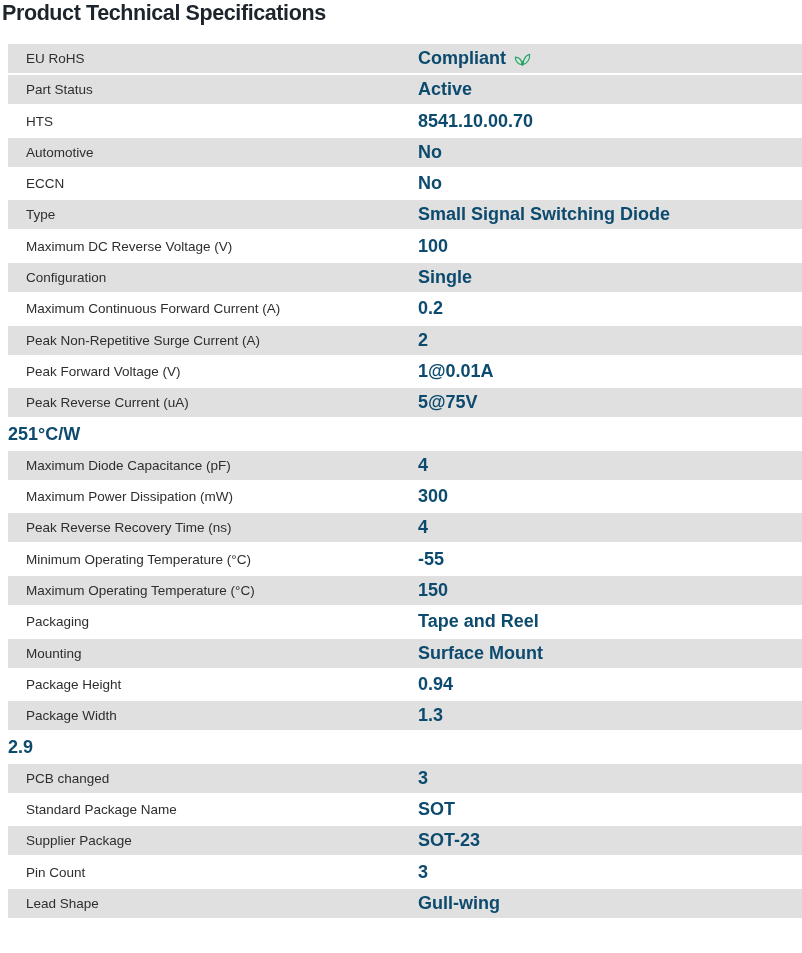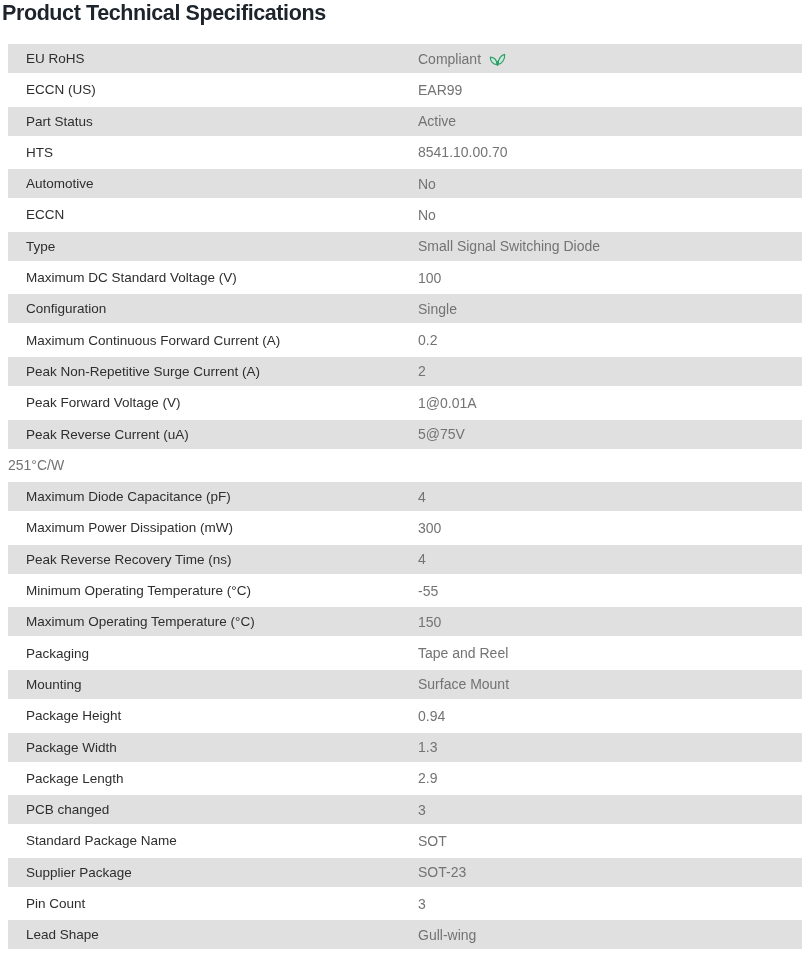--- a/index.html
+++ b/index.html
@@ -45,23 +45,23 @@
     white-space: nowrap;
     overflow: hidden;
   }
   .cell.value-wrap {
     flex: 1 1 auto;
     display: flex;
     align-items: center;
     white-space: nowrap;
   }
   .value {
-    font-size: 14px;
-    font-weight: 400;
-    color: #737373;
+    font-size: 18px;
+    font-weight: 700;
+    color: #0c4a6e;
   }
   .leaf {
     display: inline-flex;
     align-items: center;
     margin-left: 8px;
     line-height: 0;
   }
 </style>
 </head>
 <body>
@@ -77,27 +77,20 @@
       <span class="leaf">
         <svg width="17" height="14" viewBox="0 0 20 16" aria-hidden="true">
           <path d="M9.3 14.6 C9.3 9.6 6.2 6.2 1.6 5.9 C1.4 10.9 4.8 14.4 9.3 14.6 Z" fill="#c9ead8" stroke="#2f9e68" stroke-width="1.4" stroke-linejoin="round"></path>
           <path d="M10.6 14.4 C10.6 8.4 13.8 3.6 18.4 2.6 C19.0 8.2 15.4 13.6 10.6 14.4 Z" fill="#c9ead8" stroke="#2f9e68" stroke-width="1.4" stroke-linejoin="round"></path>
           <path d="M10 15.6 L10 10.8" stroke="#2f9e68" stroke-width="1.5" stroke-linecap="round"></path>
         </svg>
       </span>
     </div>
   </div>
 
-  <div class="row">
-    <div class="cell label">ECCN (US)</div>
-    <div class="cell value-wrap">
-      <span class="value">EAR99</span>
-
-    </div>
-  </div>
 
   <div class="row gray">
     <div class="cell label">Part Status</div>
     <div class="cell value-wrap">
       <span class="value">Active</span>
 
     </div>
   </div>
 
   <div class="row">
@@ -126,21 +119,21 @@
 
   <div class="row gray">
     <div class="cell label">Type</div>
     <div class="cell value-wrap">
       <span class="value">Small Signal Switching Diode</span>
 
     </div>
   </div>
 
   <div class="row">
-    <div class="cell label">Maximum DC Standard Voltage (V)</div>
+    <div class="cell label">Maximum DC Reverse Voltage (V)</div>
     <div class="cell value-wrap">
       <span class="value">100</span>
 
     </div>
   </div>
 
   <div class="row gray">
     <div class="cell label">Configuration</div>
     <div class="cell value-wrap">
       <span class="value">Single</span>
@@ -253,21 +246,20 @@
 
   <div class="row gray">
     <div class="cell label">Package Width</div>
     <div class="cell value-wrap">
       <span class="value">1.3</span>
 
     </div>
   </div>
 
   <div class="row">
-    <div class="cell label">Package Length</div>
     <div class="cell value-wrap">
       <span class="value">2.9</span>
 
     </div>
   </div>
 
   <div class="row gray">
     <div class="cell label">PCB changed</div>
     <div class="cell value-wrap">
       <span class="value">3</span>

